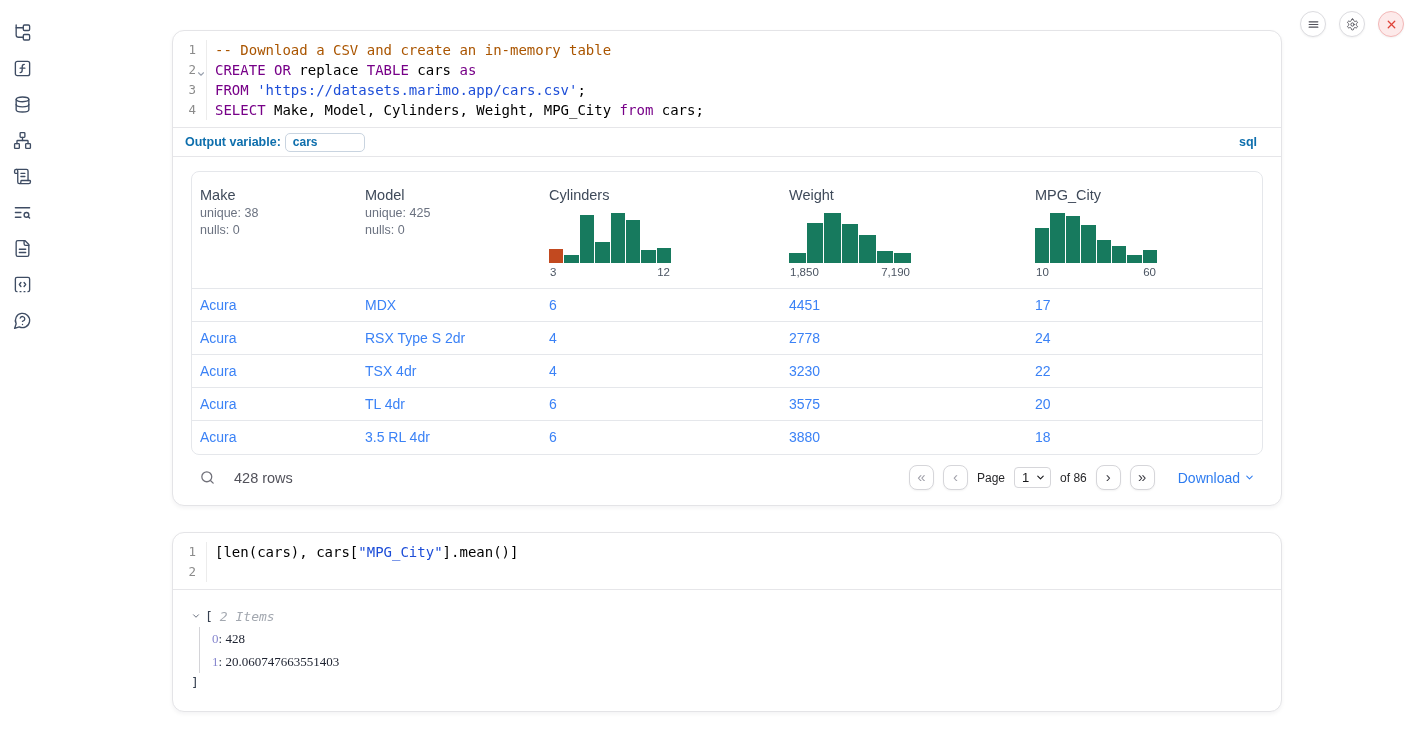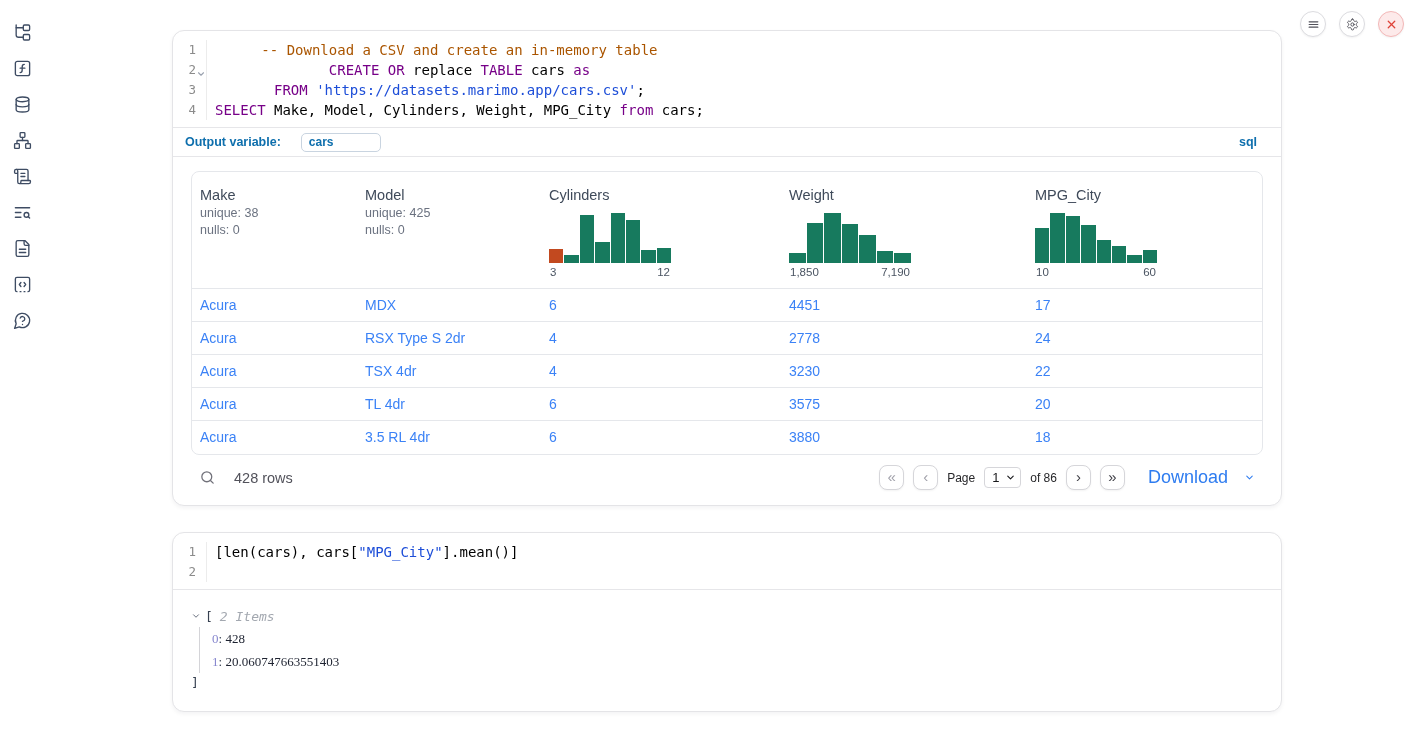--- a/index.html
+++ b/index.html
@@ -26,27 +26,27 @@
   .cell1 { top:30px; height:476px; }
   .cell2 { top:532px; height:180px; }
 
   
   .code-area { display:flex; padding:9px 0 7px;
     font-family:"DejaVu Sans Mono","Liberation Mono",monospace; font-size:14px; line-height:20px; }
   .gutter { width:34px; border-right:1px solid #ececec; color:#8b8b8b; font-size:12.5px; }
   .gutter-line { height:20px; display:flex; justify-content:flex-end; align-items:center; }
   .gutter-line .fold { display:inline-block; width:10px; height:10px; }
   .code-lines { padding-left:8px; }
-  .code-line { height:20px; white-space:pre; color:#000;text-align:center; }
+  .code-line { height:20px; white-space:pre; color:#000; }
   .tok-comment { color:#aa5500; }
   .tok-kw { color:#770088; }
   .tok-str { color:#1d4ed8; }
 
   
-  .outvar-row { height:29px; border-top:1px solid #e6e6e9; display:flex; align-items:center; padding:0 12px; gap:20px; }
+  .outvar-row { height:29px; border-top:1px solid #e6e6e9; display:flex; align-items:center; padding:0 12px; gap:4px; }
   .outvar-label { color:#0e6fad; font-weight:bold; font-size:12.5px; }
   .outvar-input { width:80px; height:19px; border:1px solid #c9d4e0; border-radius:5px;
     color:#0e6fad; font-weight:bold; font-size:12px; padding:0 7px; outline:none; }
   .flex-sp { flex:1; }
   .lang-badge { color:#0e6fad; font-weight:bold; font-size:12.5px; margin-right:12px; }
 
   
   .table-section { border-top:1px solid #e6e6e9; padding:14px 18px 0; }
   .table-box { border:1px solid #e5e7eb; border-radius:8px; overflow:hidden; }
   table { width:100%; border-collapse:collapse; table-layout:fixed; }
@@ -66,22 +66,22 @@
   .rowcount { margin-left:9px; font-size:14.5px; color:#52525b; }
   .pg-btn { width:25px; height:25px; border:1px solid #d6d6da; border-radius:8px; background:#fff;
     box-shadow:0 1px 2px rgba(0,0,0,.05); font-size:15px; line-height:1; color:#3f3f46;
     display:flex; align-items:center; justify-content:center; padding:0 0 2px; }
   .pg-btn.dim { color:#a1a1aa; }
   .pg-label { font-size:12px; color:#27272a; }
   .pg-select { height:21px; min-width:37px; border:1px solid #d6d6da; border-radius:4px; background:#fff;
     display:inline-flex; align-items:center; justify-content:space-between; padding:0 4px 0 7px;
     font-size:13px; color:#18181b; gap:3px; cursor:pointer; }
   .pg-select svg, .download svg { width:11px; height:11px; }
-  .download { margin-left:14px; border:none; background:none; color:#2e7cf0; font-size:18px;
-    display:flex; align-items:center; gap:16px; }
+  .download { margin-left:14px; border:none; background:none; color:#2e7cf0; font-size:14px;
+    display:flex; align-items:center; gap:4px; }
 
   
   .py-output { border-top:1px solid #e6e6e9; padding:15px 18px 0;
     font-family:"DejaVu Sans Mono","Liberation Mono",monospace; font-size:13px; color:#1f2937; }
   .pyrow-head { display:flex; align-items:center; height:22px; }
   .chev { display:flex; width:10px; color:#6b7280; }
   .chev svg { width:10px; height:10px; }
   .br { color:#374151; }
   .pyrow-head .br { margin-left:4px; }
   .items { color:#a3a8b0; font-style:italic; margin-left:7px; }

